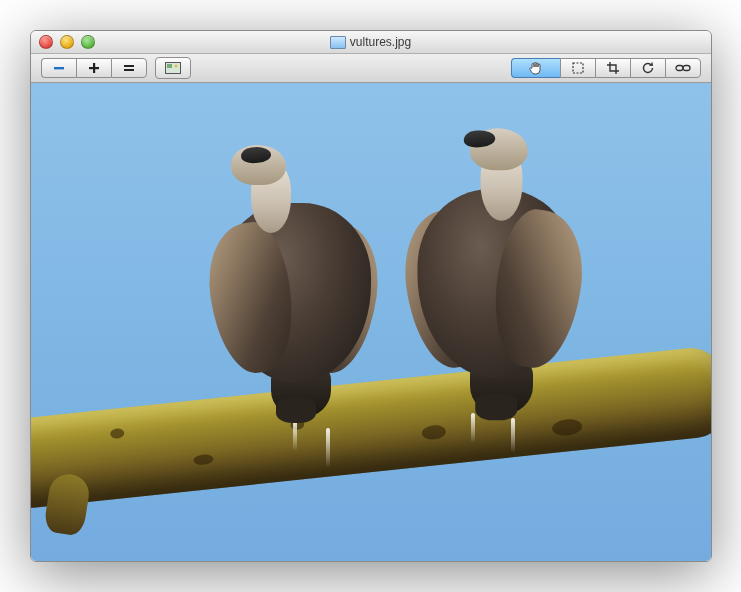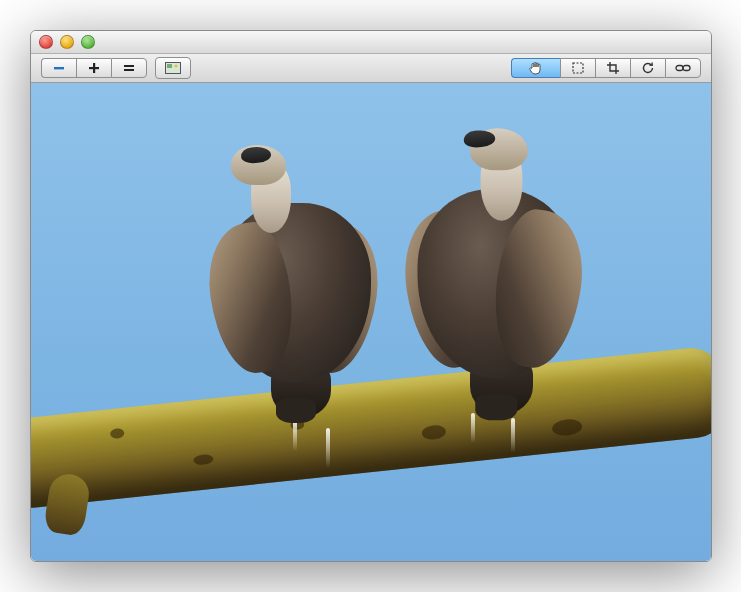--- a/index.html
+++ b/index.html
@@ -207,20 +207,24 @@
 
 <div class="shadow-wrap">
 <div class="window">
 
   <div class="titlebar">
     <div class="traffic">
       <div class="tl-btn tl-close"></div>
       <div class="tl-btn tl-min"></div>
       <div class="tl-btn tl-zoom"></div>
     </div>
+    <div class="title">
+      <span class="title-icon"></span>
+      <span>vultures.jpg</span>
+    </div>
   </div>
 
   <div class="toolbar">
     <div class="left-group">
       <div class="seg">
         <div class="seg-btn">
           <span>
             <svg width="14" height="14" viewBox="0 0 14 14">
                   <rect x="2" y="6" width="10" height="2.4" fill="#2370c8"></rect>
                 </svg>

